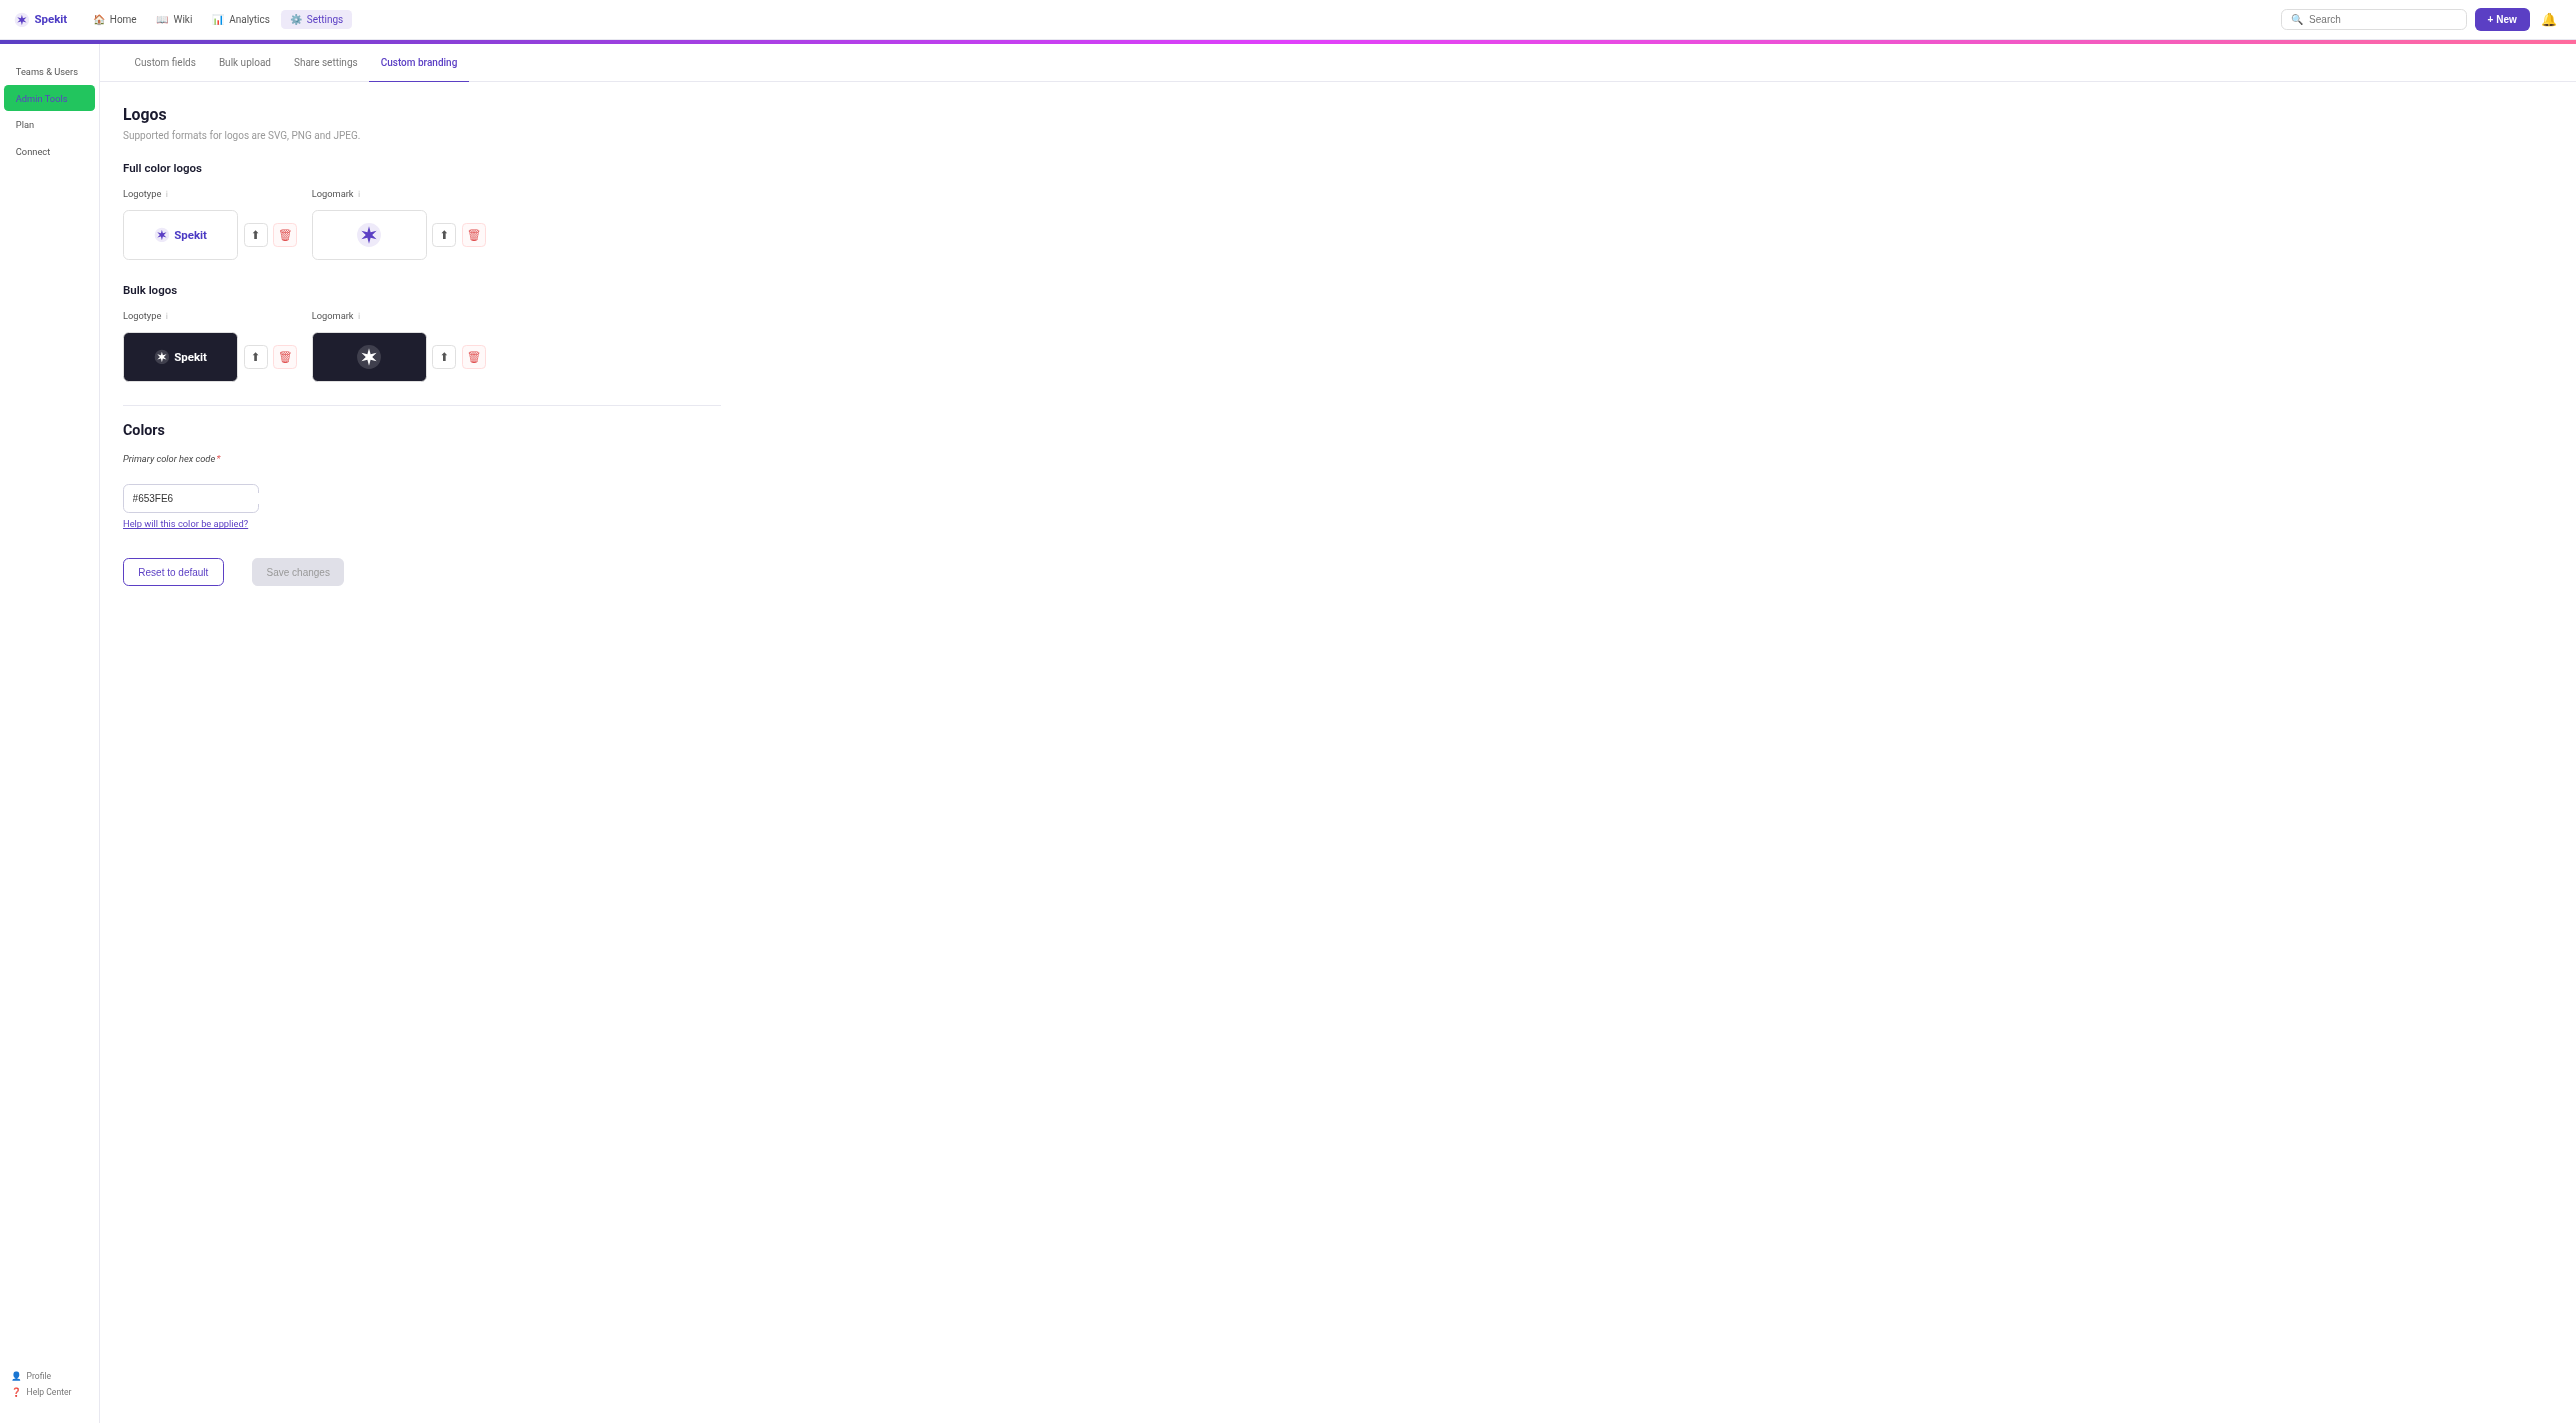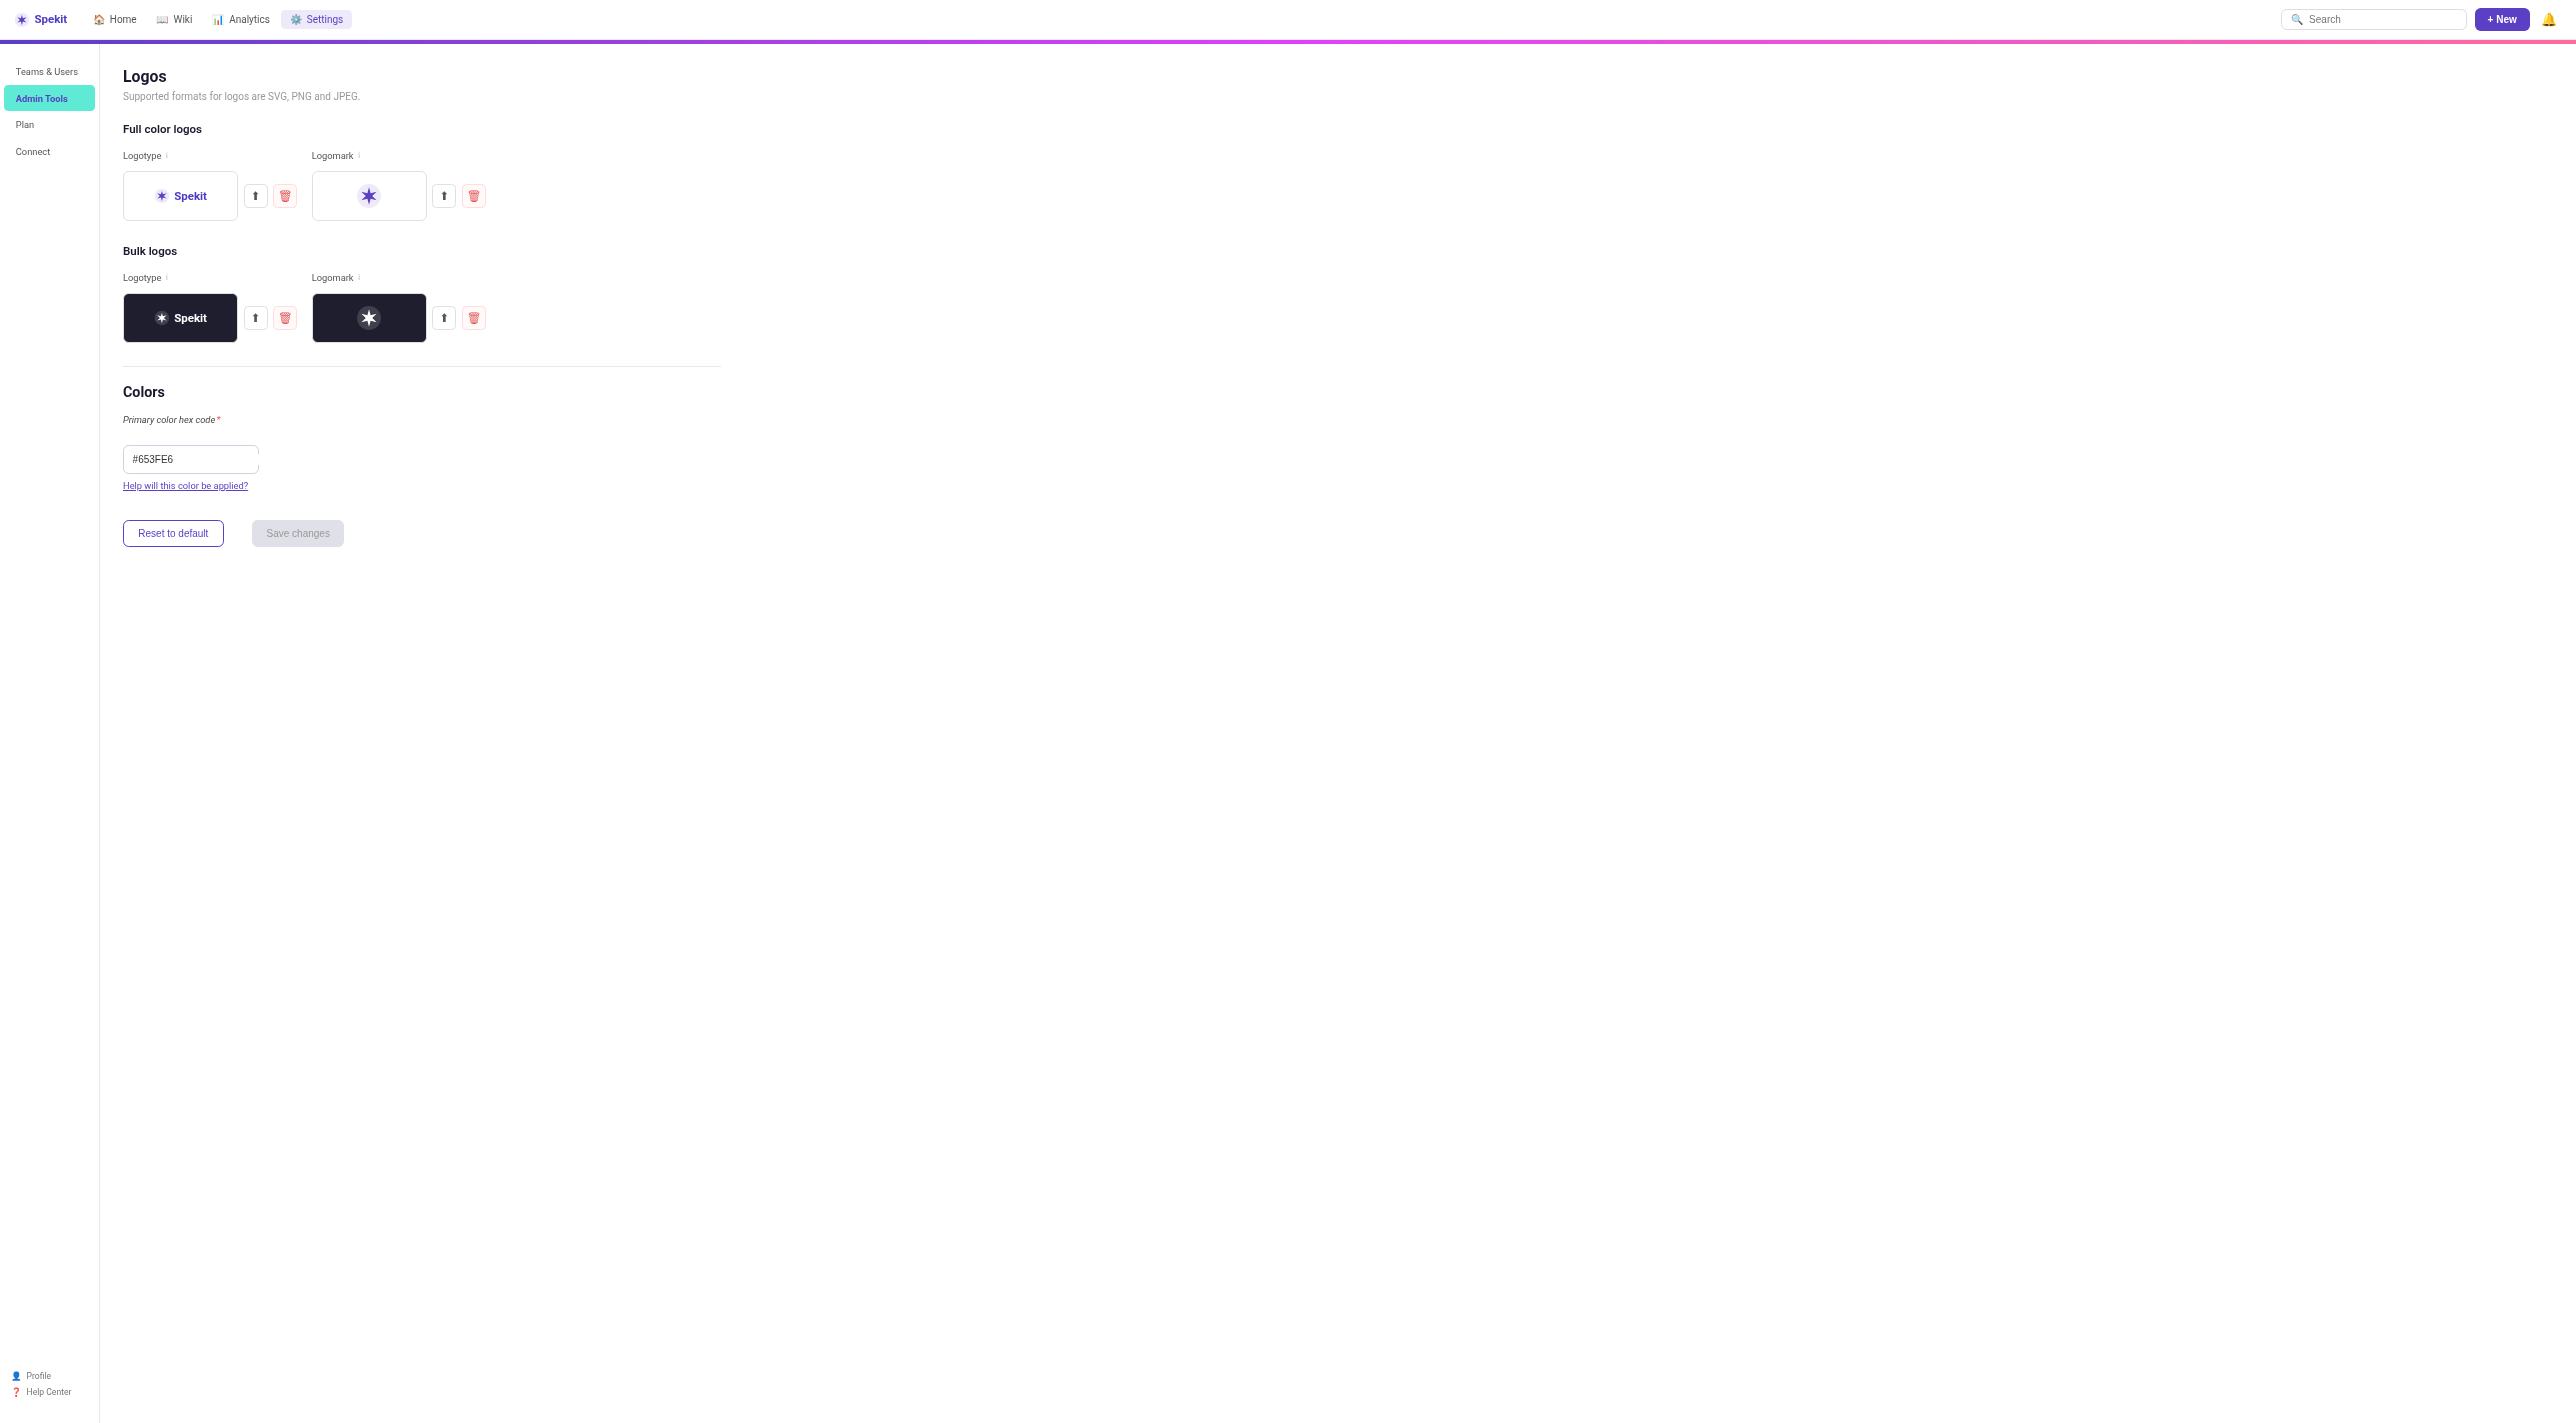--- a/index.html
+++ b/index.html
@@ -46,21 +46,21 @@
     
     .sidebar {
       width: 100px; min-width: 100px; background: #fff;
       border-right: 0.7px solid #e8e8f0; padding: 14.3px 0;
       display: flex; flex-direction: column;
     }
     .sidebar-item {
       padding: 7.2px 11.5px; font-size: 9.3px; color: #555; cursor: pointer;
       border-radius: 4.3px; margin: 0.7px 4.3px;
     }
-    .sidebar-item.active { background: #5eead4; color: #5b3fc4; font-weight: 700; }
+    .sidebar-item.active { background: #22c55e; color: #5b3fc4; font-weight: 400; }
     .sidebar-bottom { margin-top: auto; padding: 11.5px; }
     .sidebar-bottom-link { display: flex; align-items: center; gap: 4.3px; font-size: 8.6px; color: #777; cursor: pointer; margin-top: 5.7px; }
 
     
     .main { flex: 1; padding: 0; overflow-y: auto; background: #fff; }
 
     
     .subtabs {
       display: flex; gap: 0; border-bottom: 0.7px solid #e8e8f0;
       padding: 0 23px; background: #fff;
@@ -210,20 +210,34 @@
       </div>
       <div class="sidebar-bottom-link">
         <span>❓</span>
         <span>Help Center</span>
       </div>
     </div>
   </aside>
 
   <main class="main">
 
+    <div class="subtabs">
+      <div class="subtab">
+        <span>Custom fields</span>
+      </div>
+      <div class="subtab">
+        <span>Bulk upload</span>
+      </div>
+      <div class="subtab">
+        <span>Share settings</span>
+      </div>
+      <div class="subtab active">
+        <span>Custom branding</span>
+      </div>
+    </div>
 
     <div class="content">
       <h1 class="section-title">Logos</h1>
       <p class="section-subtitle">Supported formats for logos are SVG, PNG and JPEG.</p>
 
       <div>
         <div class="subsection-title">Full color logos</div>
         <div class="logo-grid">
 
           <div class="logo-col">

